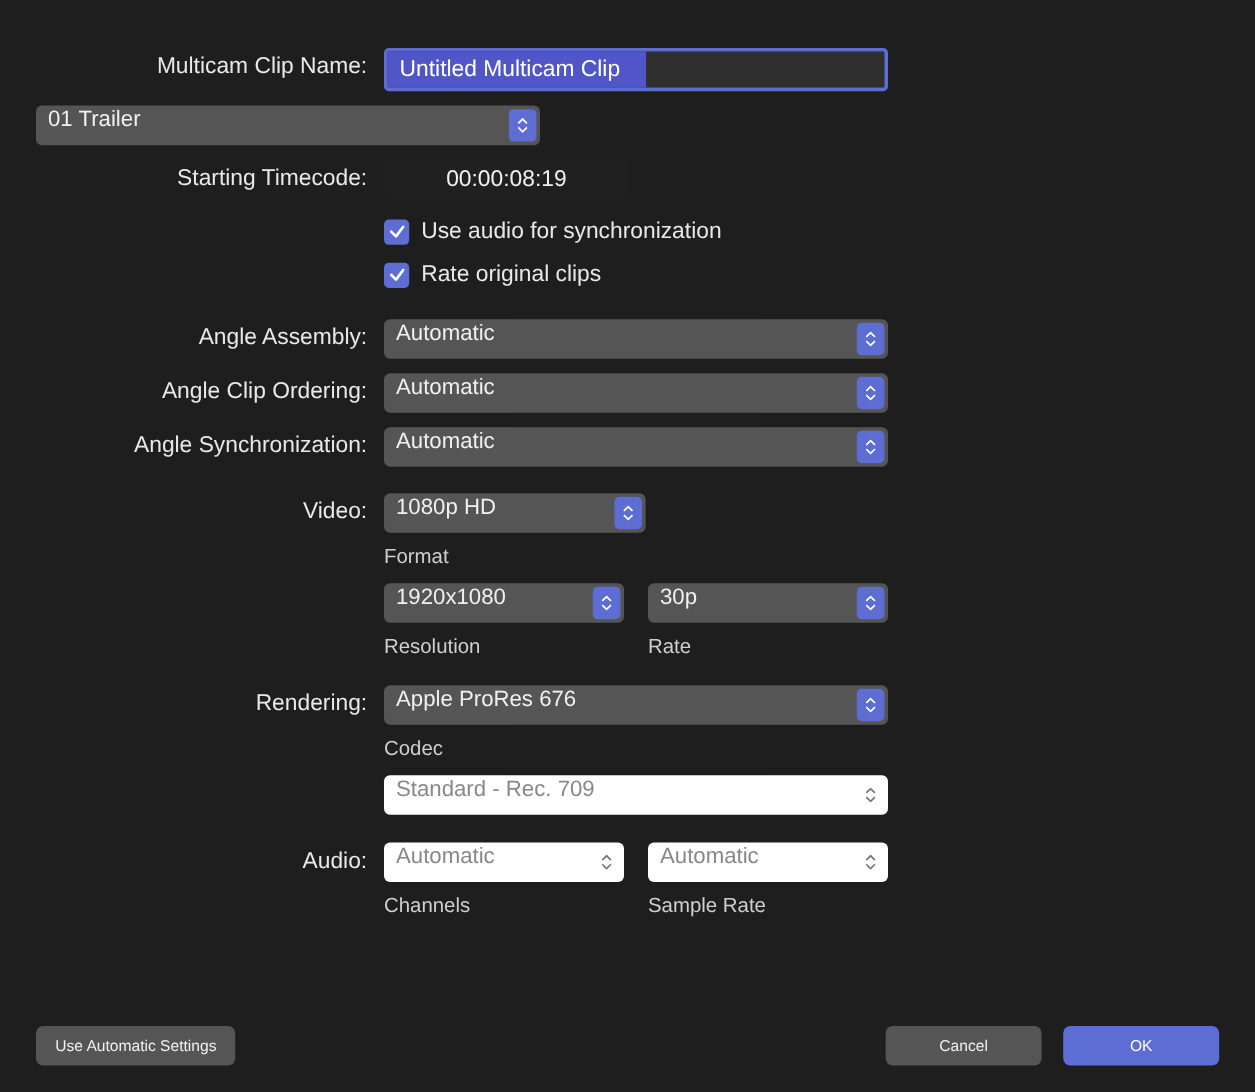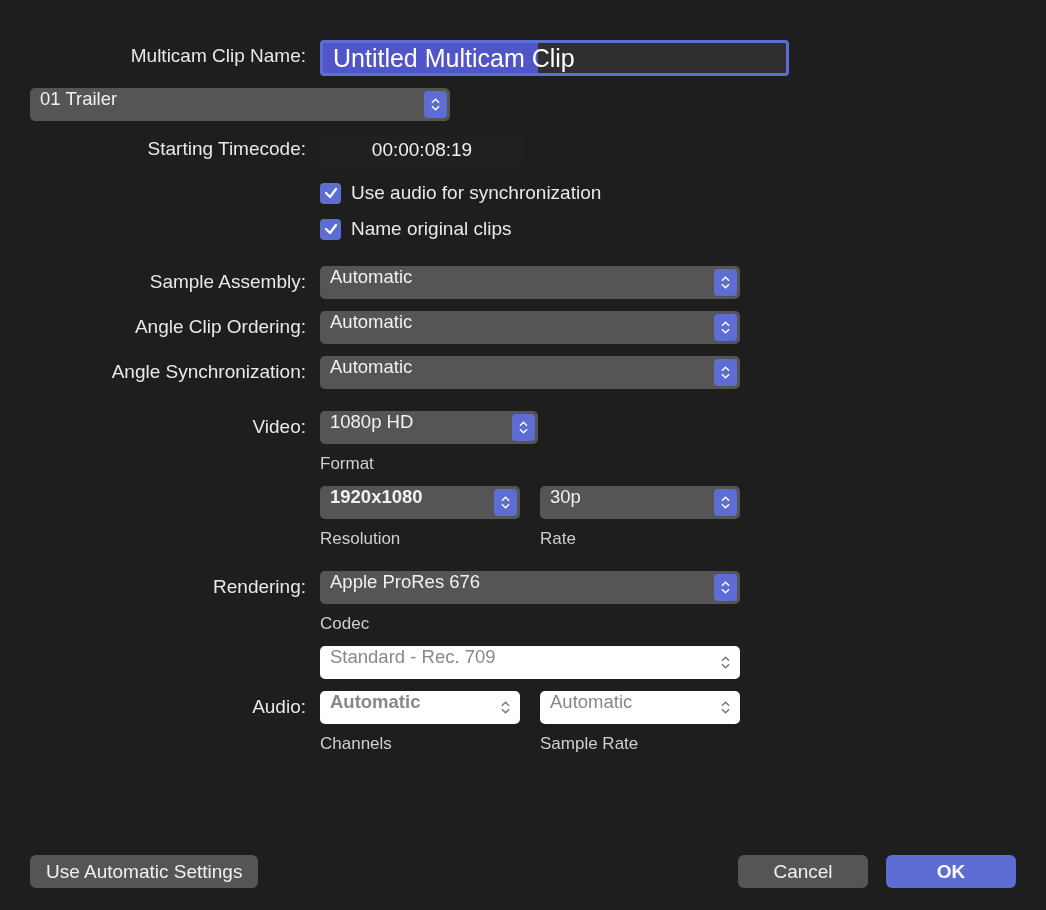--- a/index.html
+++ b/index.html
@@ -34,24 +34,24 @@
       flex: 1;
       display: flex;
       flex-direction: column;
       gap: 6px;
     }
     .text-input {
       background: #2f2f2f;
       border: 3px solid #5d6dd4;
       border-radius: 4px;
       padding: 6px 10px;
-      font-size: 25px;
+      font-size: 19px;
       color: #fff;
       height: 36px;
-      width: 469px;
+      width: 420px;
       outline: none;
     }
     .text-input.selected-text {
       background: linear-gradient(to right, #5055c8 0%, #5055c8 215px, #2f2f2f 215px);
     }
     .select {
       background: #555555;
       border: none;
       border-radius: 5px;
       height: 33px;
@@ -62,21 +62,20 @@
       color: #f0f0f0;
       position: relative;
       cursor: default;
       width: 420px;
     }
     .select.short {
       width: 218px;
     }
     .select.medium {
       width: 200px;
-      font-weight: bold;
     }
     .select.pair-right {
       width: 200px;
     }
     .select.disabled {
       background: #ffffff;
       color: #888;
     }
     .select .chevrons {
       position: absolute;
@@ -155,35 +154,35 @@
       bottom: 22px;
       left: 30px;
       right: 30px;
       display: flex;
       align-items: center;
     }
     .btn {
       height: 33px;
       border-radius: 6px;
       border: none;
-      font-size: 19px;
+      font-size: 13px;
       padding: 0 22px;
       cursor: default;
       display: flex;
       align-items: center;
       justify-content: center;
     }
     .btn.secondary {
       background: #555555;
       color: #f0f0f0;
     }
     .btn.primary {
       background: #5d6dd4;
       color: #fff;
-      font-weight: 700;
+      font-weight: 400;
     }
     .spacer { flex: 1; }
     .section-gap { height: 10px; }
   </style>
 </head>
 <body>
 
 <div class="form-row">
   <div class="form-label">Multicam Clip Name:</div>
   <div class="form-control-area">
@@ -226,29 +225,29 @@
           </svg>
       </div>
       <span>Use audio for synchronization</span>
     </div>
     <div class="checkbox-row">
       <div class="checkbox">
         <svg viewBox="0 0 14 14">
             <path d="M2 7 L6 11 L12 3" stroke="#fff" stroke-width="2.2" fill="none" stroke-linecap="round" stroke-linejoin="round"></path>
           </svg>
       </div>
-      <span>Name original clips</span>
+      <span>Rate original clips</span>
     </div>
   </div>
 </div>
 
 <div class="section-gap"></div>
 
 <div class="form-row">
-  <div class="form-label">Sample Assembly:</div>
+  <div class="form-label">Angle Assembly:</div>
   <div class="form-control-area">
     <div class="select">
       <span>Automatic</span>
       <div class="chevrons">
         <svg viewBox="0 0 10 6">
             <path d="M1 5 L5 1 L9 5" stroke="#fff" stroke-width="1.6" fill="none"></path>
           </svg>
         <svg class="down" viewBox="0 0 10 6">
             <path d="M1 1 L5 5 L9 1" stroke="#fff" stroke-width="1.6" fill="none"></path>
           </svg>
@@ -377,21 +376,21 @@
             <path d="M1 5 L5 1 L9 5" stroke="#777" stroke-width="1.6" fill="none"></path>
           </svg>
         <svg class="down" viewBox="0 0 10 6">
             <path d="M1 1 L5 5 L9 1" stroke="#777" stroke-width="1.6" fill="none"></path>
           </svg>
       </div>
     </div>
   </div>
 </div>
 
-<div class="form-row" style="margin-top:12px;">
+<div class="form-row" style="margin-top:23px;">
   <div class="form-label">Audio:</div>
   <div class="form-control-area">
     <div class="pair">
       <div class="col">
         <div class="select medium disabled">
           <span>Automatic</span>
           <div class="chevrons">
             <svg viewBox="0 0 10 6">
                 <path d="M1 5 L5 1 L9 5" stroke="#777" stroke-width="1.6" fill="none"></path>
               </svg>

